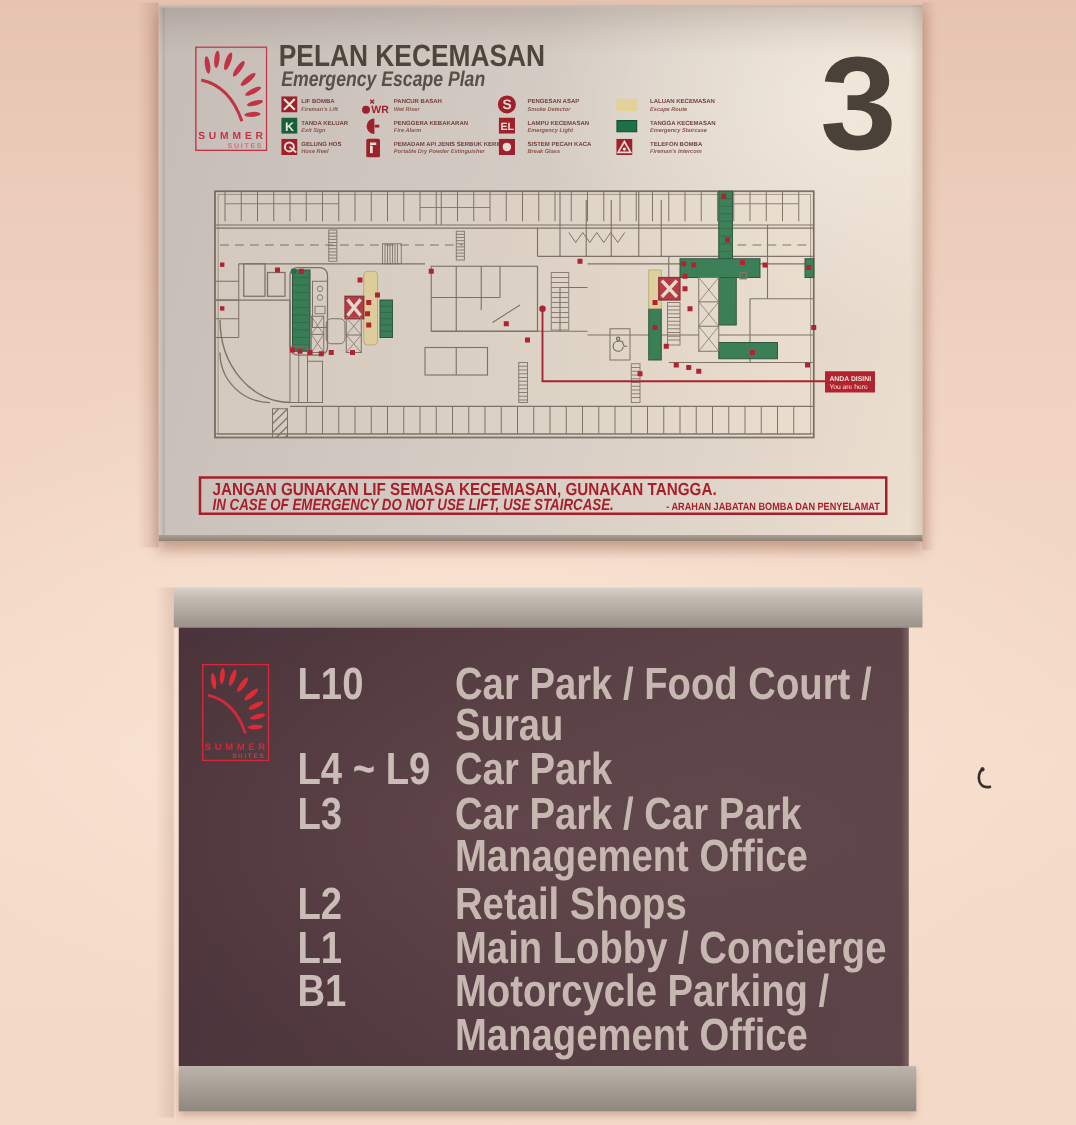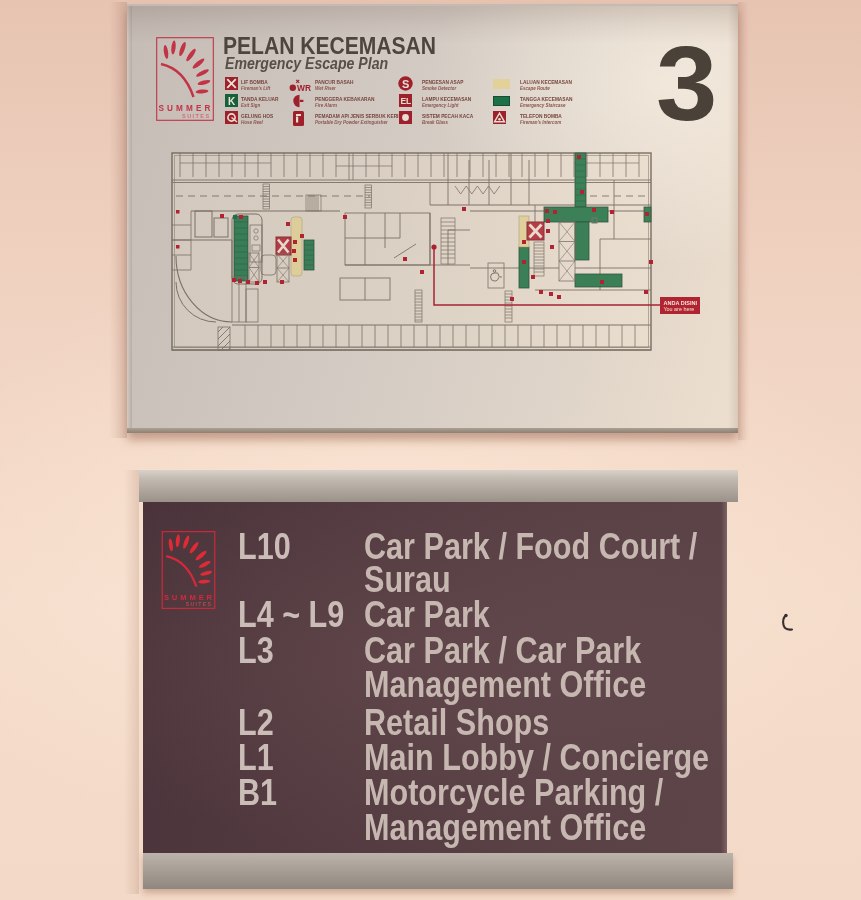--- a/index.html
+++ b/index.html
@@ -142,20 +142,25 @@
 
     <svg class="abs" style="left:366px;top:107px" width="13" height="13">
         <rect width="13" height="13" fill="#9e202b"></rect>
         <path d="M6.5,2.2 L11.5,10.8 L1.5,10.8 Z" fill="none" stroke="#e8ddd2" stroke-width="1.4"></path>
         <circle cx="6.5" cy="8.2" r="1.3" fill="#e8ddd2"></circle>
       </svg>
 
     <div class="abs" style="left:393px;top:109px;font-size:6.4px;line-height:8px;transform:scale(.75);transform-origin:left top;white-space:nowrap;">TELEFON BOMBA<br><i style="color:#8a554c;font-size:6px;">Fireman's Intercom</i></div>
   </div>
 
+  <div class="abs" style="left:31.5px;top:377px;width:547px;height:27px;border:2px solid #a81f2b;">
+    <div class="abs" style="left:9px;top:2px;font-size:14px;line-height:13px;font-weight:bold;color:#a81f2b;white-space:nowrap;transform:scaleX(.87);transform-origin:left top;">JANGAN GUNAKAN LIF SEMASA KECEMASAN, GUNAKAN TANGGA.</div>
+    <div class="abs" style="left:9px;top:15px;font-size:13px;line-height:12px;font-weight:bold;font-style:italic;color:#a81f2b;white-space:nowrap;transform:scaleX(.82);transform-origin:left top;">IN CASE OF EMERGENCY DO NOT USE LIFT, USE STAIRCASE.</div>
+    <div class="abs" style="left:372px;top:17.5px;font-size:8.5px;line-height:9px;font-weight:bold;color:#a81f2b;white-space:nowrap;transform:scaleX(.86);transform-origin:left top;">- ARAHAN JABATAN BOMBA DAN PENYELAMAT</div>
+  </div>
 </div>
 
 <svg class="abs" id="plan" style="left:160px;top:150px;" width="560" height="216" viewBox="0 0 560 216" fill="none">
     <defs>
       <linearGradient id="pg" x1="0" y1="0" x2="1" y2="0">
         <stop offset="0" stop-color="#d5cbbf"></stop>
         <stop offset=".5" stop-color="#ddd2c4"></stop>
         <stop offset=".85" stop-color="#e7dccc"></stop>
         <stop offset="1" stop-color="#eadfcf"></stop>
       </linearGradient>

